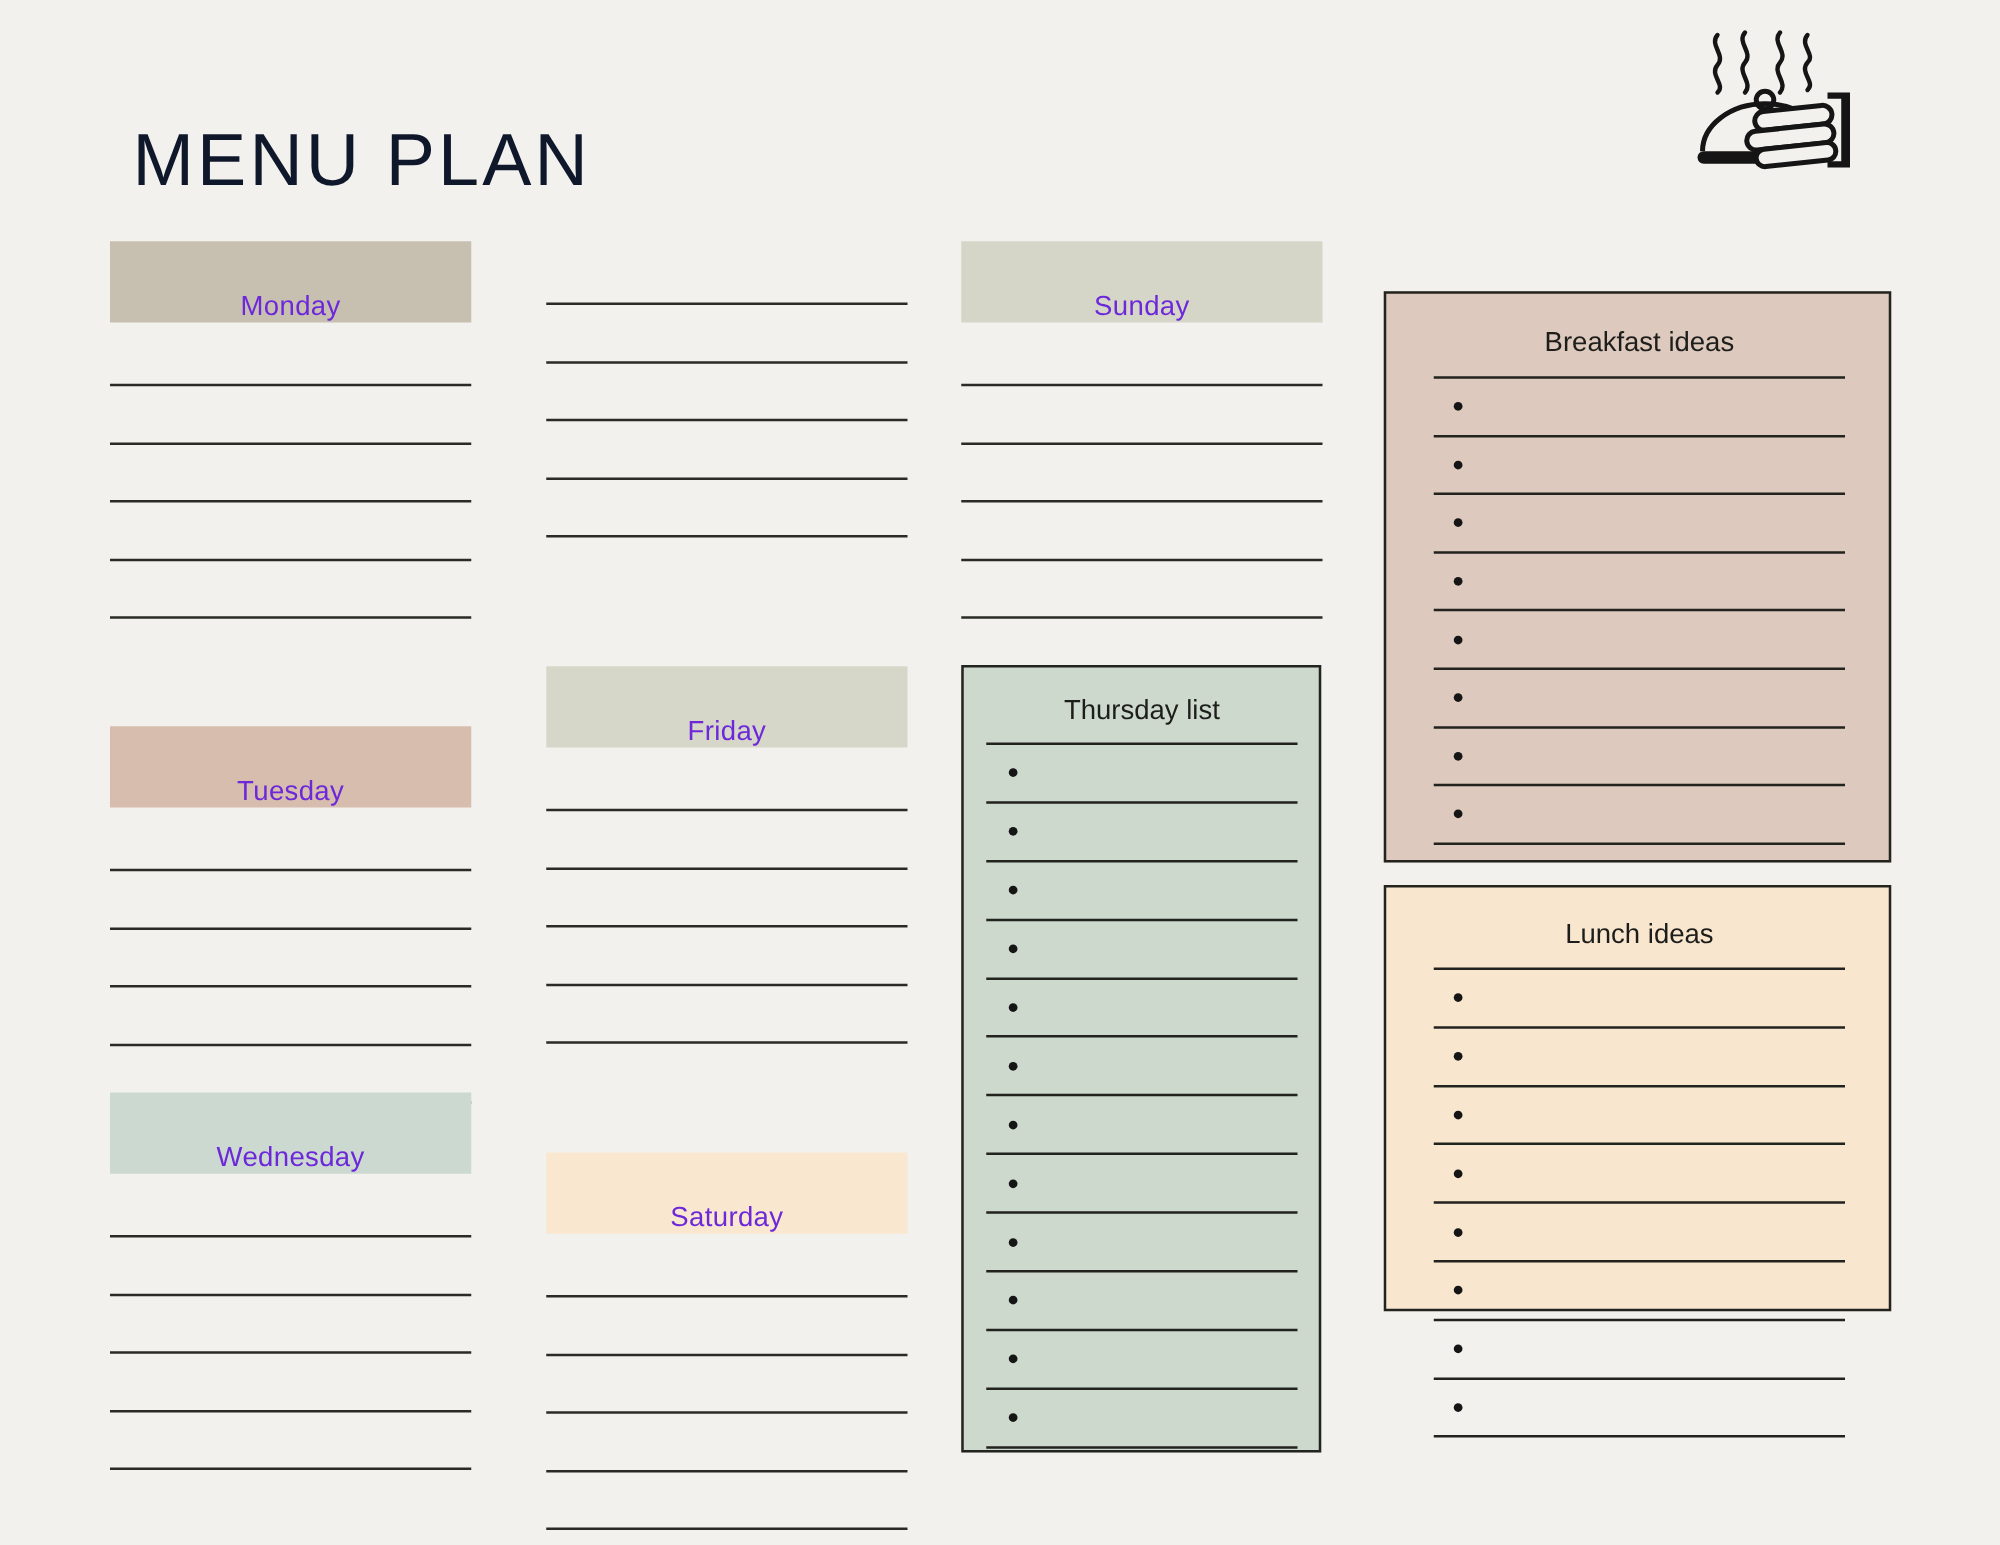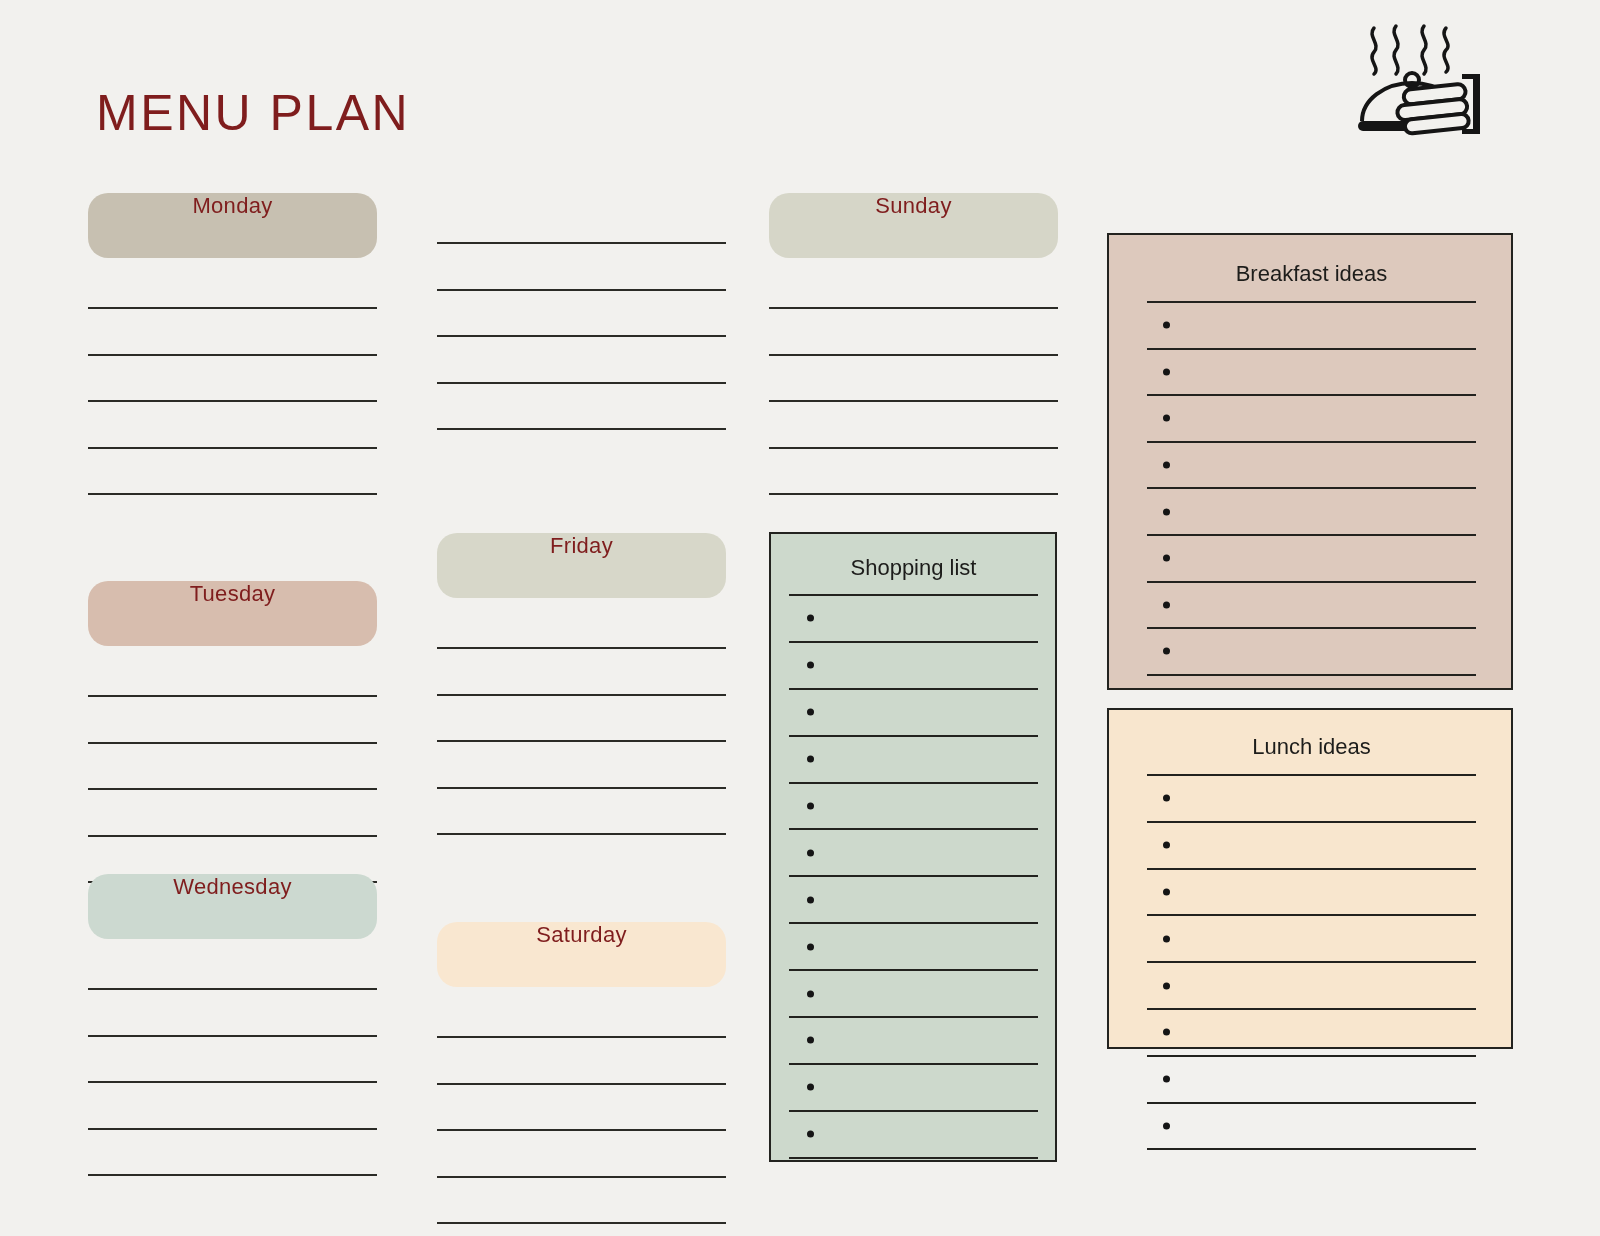--- a/index.html
+++ b/index.html
@@ -3,30 +3,30 @@
 <meta charset="utf-8">
 <style>
   html,body{margin:0;padding:0;}
   body{
     width:1600px;height:1236px;position:relative;overflow:hidden;
     background:#f2f1ee;
     font-family:"Liberation Sans",sans-serif;
     color:#1c1c1c;
   }
   .page-title{
-    position:absolute;left:88px;top:76px;margin:8px;
-    font-size:50px;font-weight:500;letter-spacing:2.5px;color:#7f1d1d;
+    position:absolute;left:88px;top:76px;margin:18px;
+    font-size:59px;font-weight:500;letter-spacing:2.5px;color:#0f172a;
   }
   .dish-icon{position:absolute;left:1332px;top:20px;}
 
   
   .day{position:absolute;width:289px;}
   .day-header{
-    height:65px;display:flex;align-items:flex-start;justify-content:center;
-    font-size:22px;font-weight:500;letter-spacing:.3px;color:#7f1d1d;border-radius:20px;
+    height:65px;display:flex;align-items:flex-end;justify-content:center;
+    font-size:22px;font-weight:500;letter-spacing:.3px;color:#6d28d9;
   }
   .day-lines{margin-top:5px;}
   .line-row{height:44.4px;border-bottom:2px solid #2b2b26;}
 
   
   .panel{
     position:absolute;box-sizing:border-box;
     border:2px solid #23231f;
     --row:44.6px;--dot-left:16px;
   }
@@ -163,21 +163,21 @@
   <div class="day-lines">
       <div class="line-row"></div>
       <div class="line-row"></div>
       <div class="line-row"></div>
       <div class="line-row"></div>
       <div class="line-row"></div>
     </div>
 </section>
 
 <aside class="panel panel--shopping" style="background-color: rgb(205, 217, 204);">
-  <div class="panel-title">Shopping list</div>
+  <div class="panel-title">Thursday list</div>
   <div class="panel-rows">
       <div class="bullet-row">
         <span class="dot"></span>
       </div>
       <div class="bullet-row">
         <span class="dot"></span>
       </div>
       <div class="bullet-row">
         <span class="dot"></span>
       </div>

